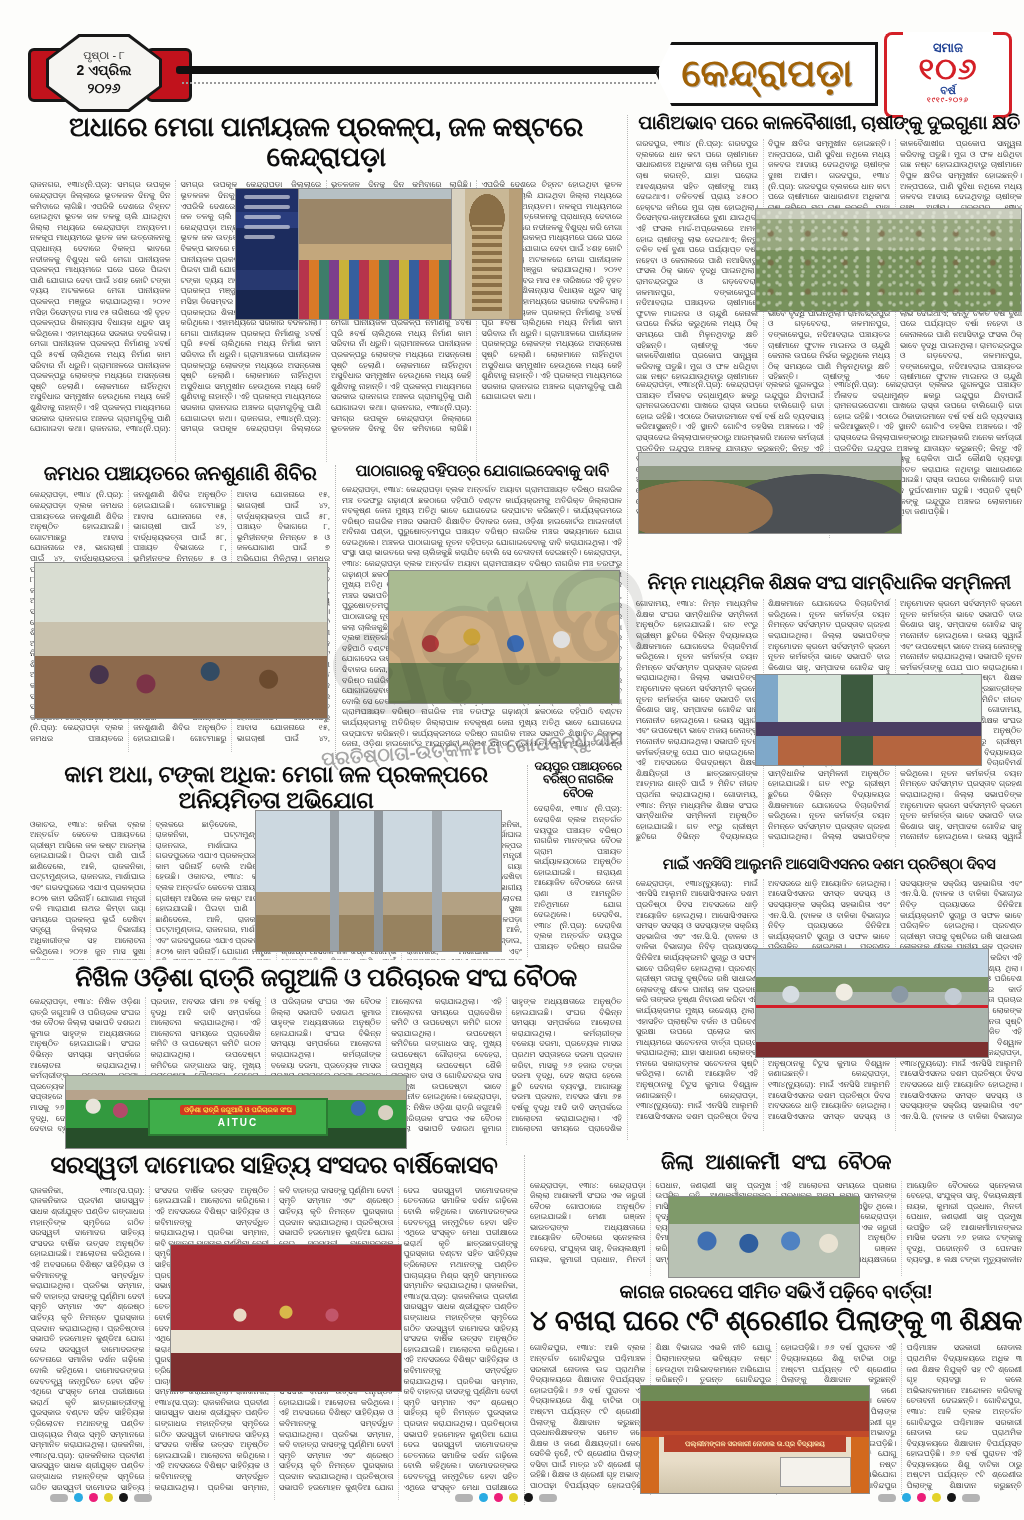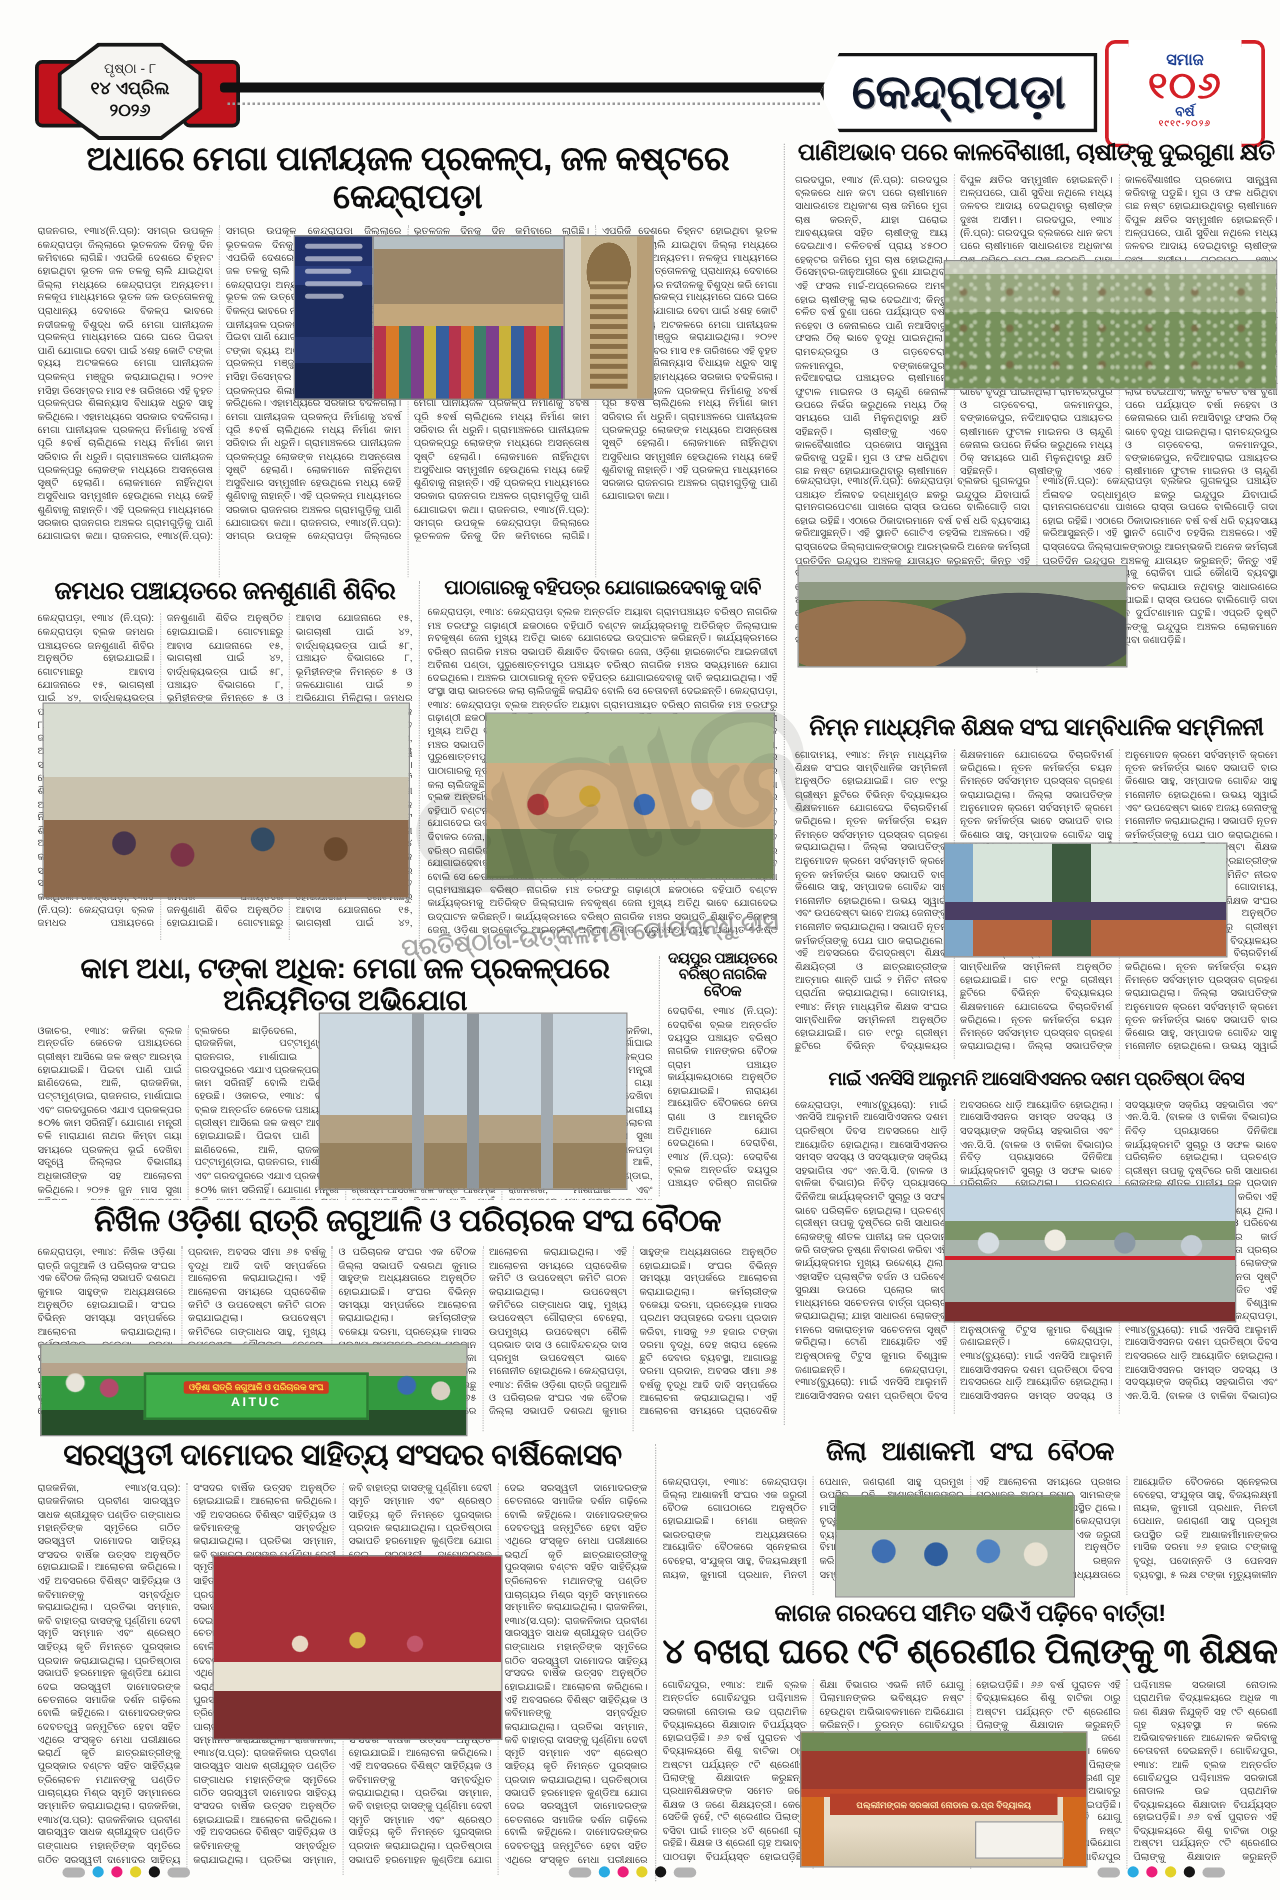--- a/index.html
+++ b/index.html
@@ -18,21 +18,21 @@
   .badge-oct-inner{position:absolute;left:21px;top:3px;width:110px;height:72px;background:#f6f5f2;
     clip-path:polygon(28% 0,72% 0,100% 32%,100% 68%,72% 100%,28% 100%,0 68%,0 32%);
     display:flex;flex-direction:column;align-items:center;justify-content:center;line-height:1.25;}
   .badge-oct-inner .small{font-size:11px;color:#222;}
   .badge-oct-inner .big{font-size:14px;font-weight:700;color:#111;}
   .head-bar{position:absolute;left:176px;top:66px;width:486px;height:8px;background:#111;border-radius:3px;}
   .head-line{position:absolute;left:182px;top:82px;width:474px;height:0;border-top:2px dotted #9a9a9a;}
   .edition-box{position:absolute;left:656px;top:42px;width:222px;height:64px;background:#fff;
     clip-path:polygon(0 50%,7% 0,100% 0,100% 100%,7% 100%);
     border:0;box-shadow:0 0 0 3px #141414 inset;display:flex;align-items:center;justify-content:center;}
-  .edition-box span{font-size:38px;font-weight:700;color:#0f172a;text-shadow:1px 1px 0 #bbb;}
+  .edition-box span{font-size:38px;font-weight:700;color:#a16207;text-shadow:1px 1px 0 #bbb;}
   .brand-badge{position:absolute;left:884px;top:32px;width:128px;height:80px;background:#fff;
     display:flex;flex-direction:column;align-items:center;justify-content:center;line-height:1.02;}
   .brand-badge:before,.brand-badge:after{content:"";position:absolute;top:0;width:16px;height:100%;border:3px solid #d42027;}
   .brand-badge:before{left:0;border-right:none;border-radius:8px 0 0 8px;}
   .brand-badge:after{right:0;border-left:none;border-radius:0 8px 8px 0;}
   .brand-name{font-size:13px;font-weight:700;color:#1d3f93;}
   .brand-years{font-size:30px;font-weight:800;color:#d42027;letter-spacing:1px;}
   .brand-years-label{font-size:11px;font-weight:700;color:#1d3f93;text-align:right;}
   .brand-range{font-size:7px;font-weight:700;color:#d42027;letter-spacing:1px;}
   
@@ -84,21 +84,21 @@
     radial-gradient(ellipse 58% 72% at 68% 70%,#4c5054 0 60%,transparent 61%),
     linear-gradient(180deg,#c7ccc6 0 16%,#8f9a84 16% 34%,#5d7244 34% 100%);}
   .ph-constr{background:
     linear-gradient(90deg,transparent 0 30%,#9aa2a8 30% 34%,transparent 34% 48%,#8f979d 48% 52%,transparent 52% 72%,#a2aab0 72% 76%,transparent 76%),
     linear-gradient(180deg,#ccd8e0 0 58%,#b3a183 58% 74%,#97825f 74% 100%);}
   .ph-class{background:
     linear-gradient(180deg,transparent 0 52%,#4a3e63 52% 68%,transparent 68%),
     linear-gradient(90deg,#7fa8c9 0 10%,transparent 10% 38%,#3d5a3f 38% 52%,transparent 52%),
     linear-gradient(180deg,#d7e4da 0 62%,#b5653f 62% 100%);}
   .ph-aituc{background:linear-gradient(180deg,#b9c4b2 0 20%,#b7a38c 20% 34%,transparent 34%),
-    linear-gradient(180deg,#b7a38c 0 34%,#33993f 34% 72%,#274e2a 72% 100%);}
+    linear-gradient(180deg,#b7a38c 0 34%,#33993f 34% 72%,#274e2a 72% 100%);margin-left:33px;}
   .ph-aituc .banner{position:absolute;left:24%;top:30%;width:52%;height:48%;background:#3fae4a;border:2px solid #2c7b33;
     display:flex;flex-direction:column;align-items:center;justify-content:center;gap:2px;}
   .ph-aituc .banner .t1{font-size:7px;font-weight:700;color:#ffe14d;background:#d03a1f;padding:1px 4px;border-radius:2px;}
   .ph-aituc .banner .t2{font-size:10px;font-weight:800;color:#fff;letter-spacing:2px;}
   .ph-aituc .crowd{position:absolute;left:0;top:18%;width:100%;height:60%;
     background:
      radial-gradient(circle at 8% 40%,#e8e4da 7px,transparent 8px),
      radial-gradient(circle at 16% 50%,#b24a6a 7px,transparent 8px),
      radial-gradient(circle at 86% 45%,#3a6ab2 7px,transparent 8px),
      radial-gradient(circle at 94% 55%,#d9d0c2 7px,transparent 8px);}
@@ -139,21 +139,21 @@
 <body>
 
 <div class="page">
 
   <div class="date-badge">
     <div class="wing l"></div>
     <div class="wing r"></div>
     <div class="badge-oct-outer"></div>
     <div class="badge-oct-inner">
       <span class="small">ପୃଷ୍ଠା - ୮</span>
-      <span class="big">୧୪ ଏପ୍ରିଲ</span>
+      <span class="big">2 ଏପ୍ରିଲ</span>
       <span class="big">୨୦୨୬</span>
     </div>
   </div>
   <div class="head-bar"></div>
   <div class="head-line"></div>
   <div class="edition-box">
     <span>କେନ୍ଦ୍ରାପଡ଼ା</span>
   </div>
   <div class="brand-badge">
     <span class="brand-name">ସମାଜ</span>

